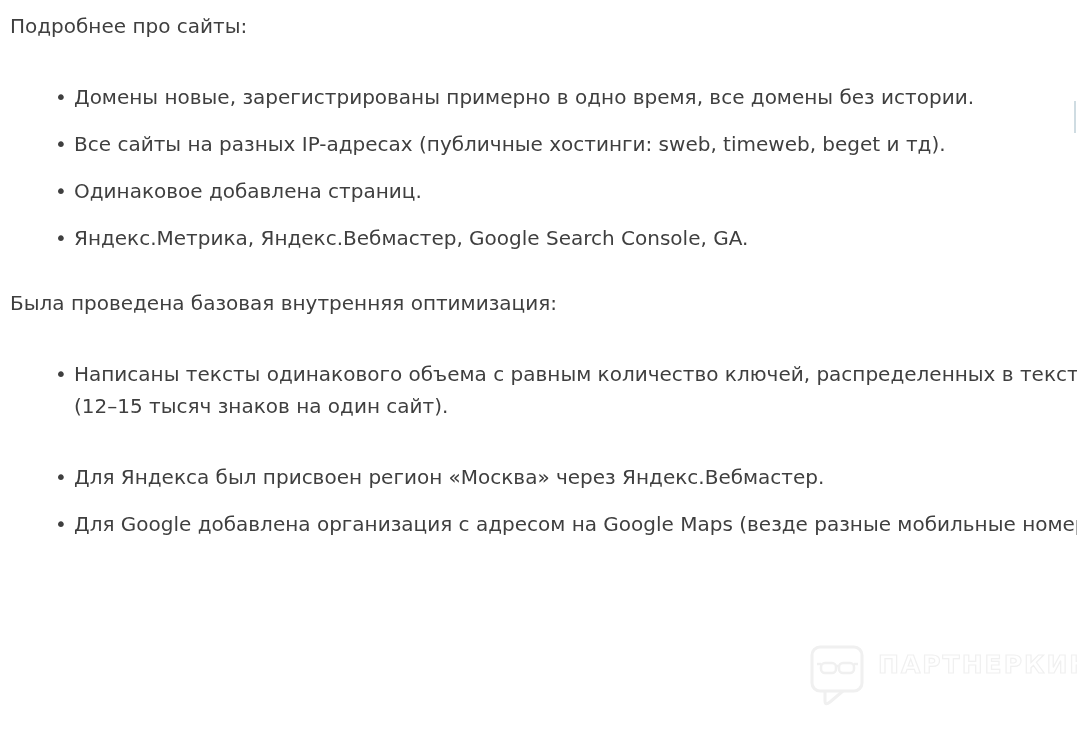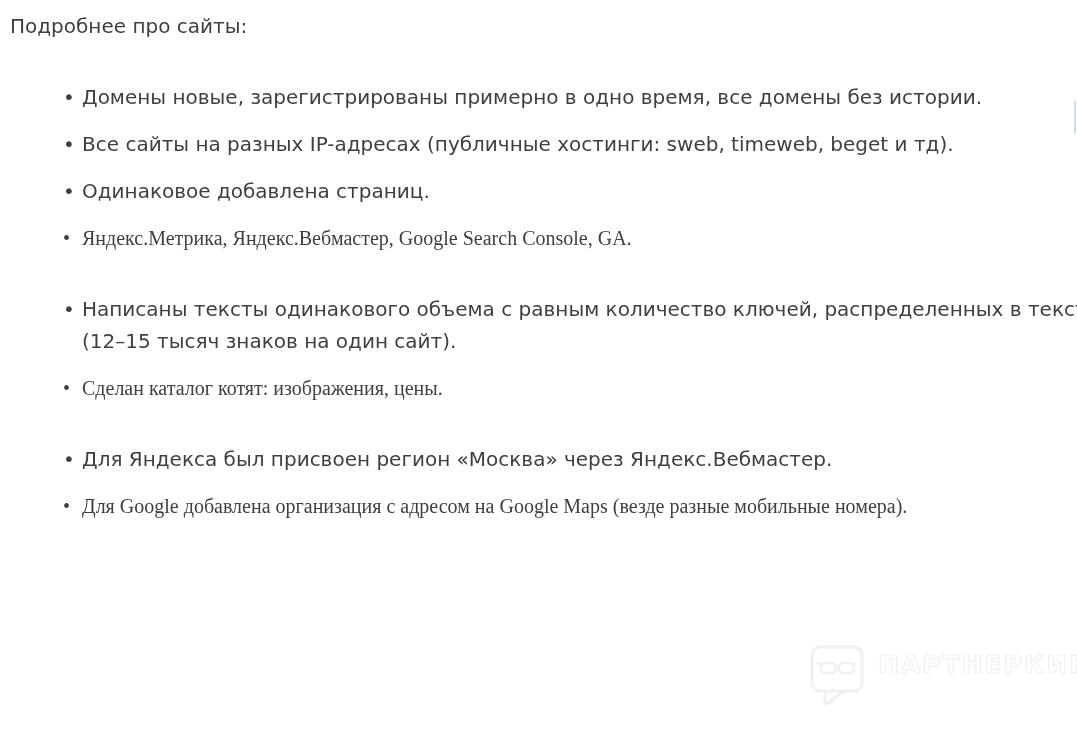--- a/index.html
+++ b/index.html
@@ -20,31 +20,30 @@
   main.article {
     padding-top: 1px;
     padding-left: 1px;
   }
   p.section-heading {
     margin: 9px;
     white-space: nowrap;
   }
   ul.bullet-list {
     list-style: none;
-    margin: 39px 0 33px 16px;
+    margin: 39px 0 33px 8px;
     padding: 0 0 0 65px;
   }
   ul.bullet-list li {
     position: relative;
     margin-bottom: 15px;
     white-space: nowrap;
   }
   ul.bullet-list li:last-child {
     margin-bottom: 0;
-    font-family: Liberation Serif, serif;
   }
   ul.bullet-list li::before {
     content: "\2022";
     position: absolute;
     left: -19px;
     top: 0;
     color: #3f3f3f;
   }
   .watermark {
     position: absolute;
@@ -85,23 +84,23 @@
     <p class="section-heading">Подробнее про сайты:</p>
     <ul class="bullet-list">
         <li>Домены новые, зарегистрированы примерно в одно время, все домены без истории.</li>
         <li>Все сайты на разных IP-адресах (публичные хостинги: sweb, timeweb, beget и тд).</li>
         <li>Одинаковое добавлена страниц.</li>
         <li>Яндекс.Метрика, Яндекс.Вебмастер, Google Search Console, GA.</li>
       </ul>
   </section>
 
   <section>
+    <p class="section-heading">Была проведена базовая внутренняя оптимизация:</p>
     <ul class="bullet-list">
         <li>Написаны тексты одинакового объема с равным количество ключей, распределенных в тексте по<br>(12–15 тысяч знаков на один сайт).</li>
-        <li>Сделан каталог котят: изображения, цены.</li>
       </ul>
   </section>
 
   <section>
     <ul class="bullet-list">
         <li>Для Яндекса был присвоен регион «Москва» через Яндекс.Вебмастер.</li>
         <li>Для Google добавлена организация с адресом на Google Maps (везде разные мобильные номера).</li>
       </ul>
   </section>
 </main>

